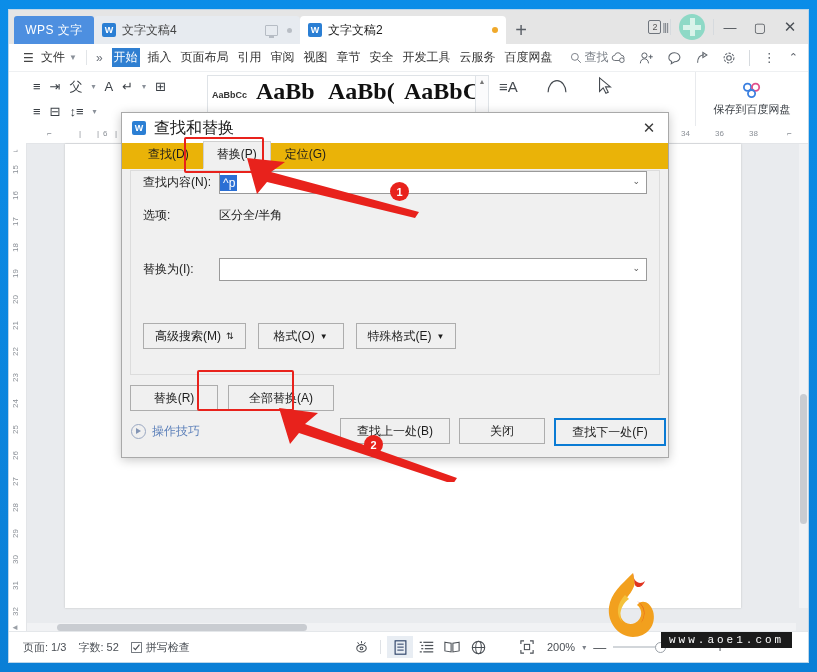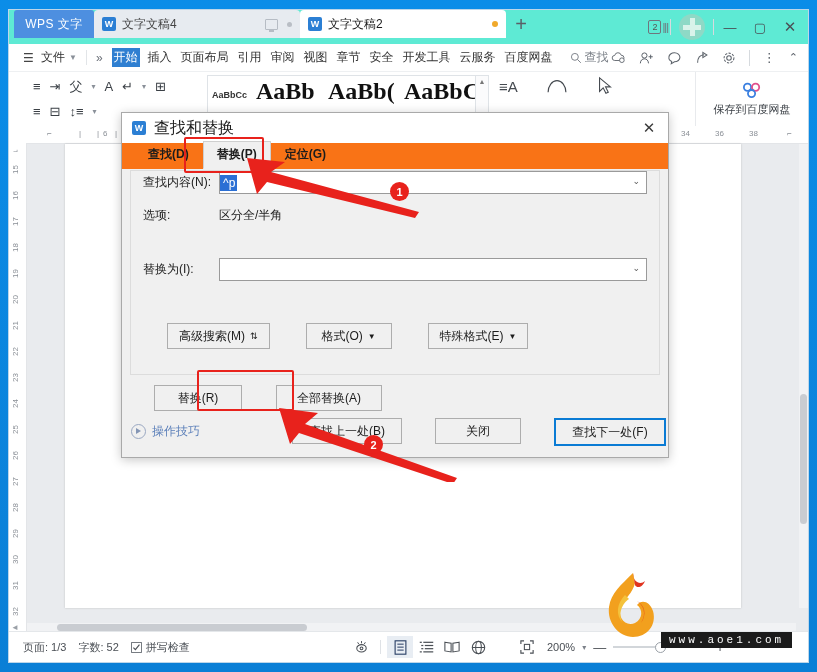--- a/index.html
+++ b/index.html
@@ -8,21 +8,21 @@
     font-family:"Liberation Sans","DejaVu Sans",sans-serif;
     font-size:12px;color:#222;background:#0a84e0;
   }
   
   #desktop{position:absolute;inset:0;background:linear-gradient(180deg,#0b8de8 0%,#0a7fd6 100%);}
   
   #app{position:absolute;left:9px;top:10px;width:799px;height:652px;background:#fff;
        box-shadow:0 0 0 1px #bcd6ea;overflow:hidden;}
 
   
-  .titlebar{height:34px;background:#5eead4;position:relative;display:flex;align-items:flex-start;}
+  .titlebar{height:34px;background:#e5e5e5;position:relative;display:flex;align-items:flex-end;}
   .wps-badge{width:80px;height:28px;margin-left:5px;background:#4d8fe0;color:#fff;font-size:12px;
       display:flex;align-items:center;justify-content:center;border-radius:3px 3px 0 0;letter-spacing:.5px;}
   .doc-tab{height:28px;display:flex;align-items:center;padding:0 8px;font-size:12px;color:#404040;
       min-width:190px;position:relative;border-radius:4px 4px 0 0;}
   .doc-tab.inactive{background:#e7ebf0;color:#444;}
   .doc-tab.active{background:#fff;color:#1a1a1a;}
   .tab-ico{width:14px;height:14px;background:#2b7fd4;color:#fff;font-size:9px;line-height:14px;
       text-align:center;margin-right:6px;border-radius:2px;font-weight:bold;}
   .tab-label{white-space:nowrap;overflow:hidden;}
   .tab-right{margin-left:auto;display:flex;align-items:center;gap:9px;padding-left:10px;}
@@ -106,34 +106,34 @@
 
   
   .dialog{position:absolute;left:112px;top:102px;width:546px;height:344px;background:#f0f0f0;
       border:1px solid #a9a9a9;box-shadow:0 2px 10px rgba(0,0,0,.22);}
   .dlg-title{height:30px;display:flex;align-items:center;padding-left:10px;background:#fff;}
   .dlg-ico{width:14px;height:14px;background:#2b7fd4;color:#fff;font-size:9px;font-weight:bold;
       line-height:14px;text-align:center;border-radius:2px;margin-right:8px;}
   .dlg-title-text{font-size:16px;color:#1c1c1c;}
   .dlg-close{margin-left:auto;width:38px;height:30px;display:flex;align-items:center;justify-content:center;
       font-size:15px;color:#3a3a3a;}
-  .dlg-tabs{display:flex;align-items:flex-end;height:26px;padding-left:12px;background:#f97316;font-weight:bold;}
+  .dlg-tabs{display:flex;align-items:flex-end;height:26px;padding-left:12px;background:#eab308;}
   .dlg-tab{padding:4px 13px 5px;font-size:12px;color:#1c1c1c;border:1px solid transparent;}
   .dlg-tab.active{background:#f0f0f0;border:1px solid #cfcfcf;border-bottom-color:#f0f0f0;}
   .dlg-body{position:absolute;left:8px;top:57px;right:8px;height:203px;background:#f0f0f0;border:1px solid #dcdcdc;}
   .row{display:flex;align-items:center;}
   .lbl{width:76px;font-size:12px;color:#1c1c1c;}
   .combo{flex:1;height:21px;background:#fff;border:1px solid #9a9a9a;display:flex;align-items:center;position:relative;}
   .combo .val{font-size:12px;padding-left:3px;color:#111;}
   .combo .val.sel{background:#2b6fd4;color:#fff;padding:1px 2px 1px 3px;}
   .combo .arrow{position:absolute;right:6px;top:4px;font-size:9px;color:#5a5a5a;}
   .opt-val{font-size:12px;color:#1c1c1c;}
   .dlg-btnrow{position:absolute;left:12px;top:152px;display:flex;gap:12px;}
   .btn{height:24px;min-width:62px;padding:0 11px;background:#f0f0f0;border:1px solid #adadad;
-      font-size:12px;color:#1c1c1c;display:flex;align-items:center;justify-content:center;gap:5px;margin-left:24px;}
+      font-size:12px;color:#1c1c1c;display:flex;align-items:center;justify-content:center;gap:5px;}
   .btn.focus{border:2px solid #0a7bd4;}
   .dlg-footer-btns{position:absolute;left:8px;top:272px;display:flex;gap:10px;}
   .dlg-tips{position:absolute;left:122px;top:413px;display:flex;align-items:center;gap:6px;color:#5b7fb9;font-size:12px;}
   .tip-play{width:13px;height:13px;border:1px solid #9aa8c2;border-radius:50%;position:relative;}
   .tip-play:after{content:"";position:absolute;left:4px;top:3px;border-left:5px solid #8496b5;
       border-top:3.5px solid transparent;border-bottom:3.5px solid transparent;}
   .dlg-right-btns{position:absolute;right:12px;top:408px;display:flex;gap:9px;}
 
   
   .red-box{position:absolute;border:2.4px solid #e8221c;border-radius:2px;pointer-events:none;}

